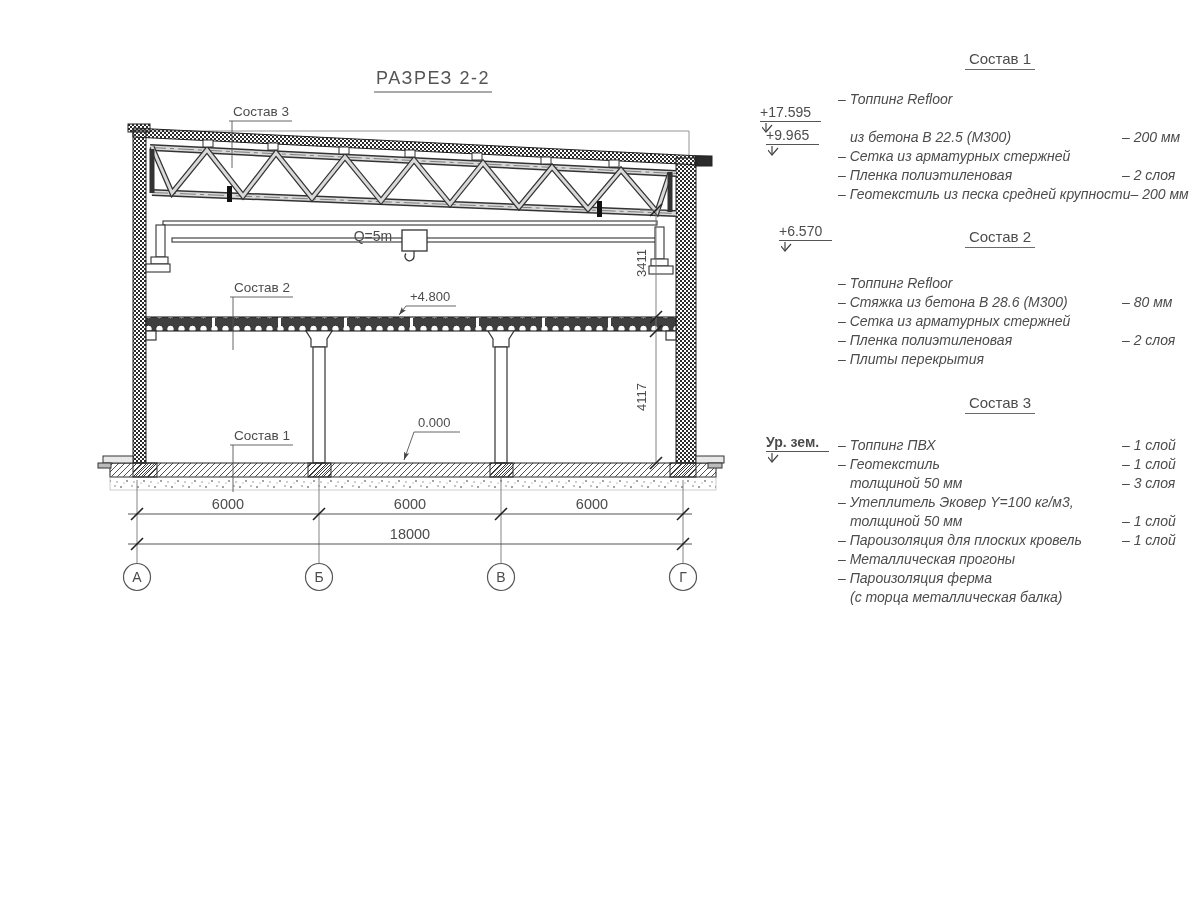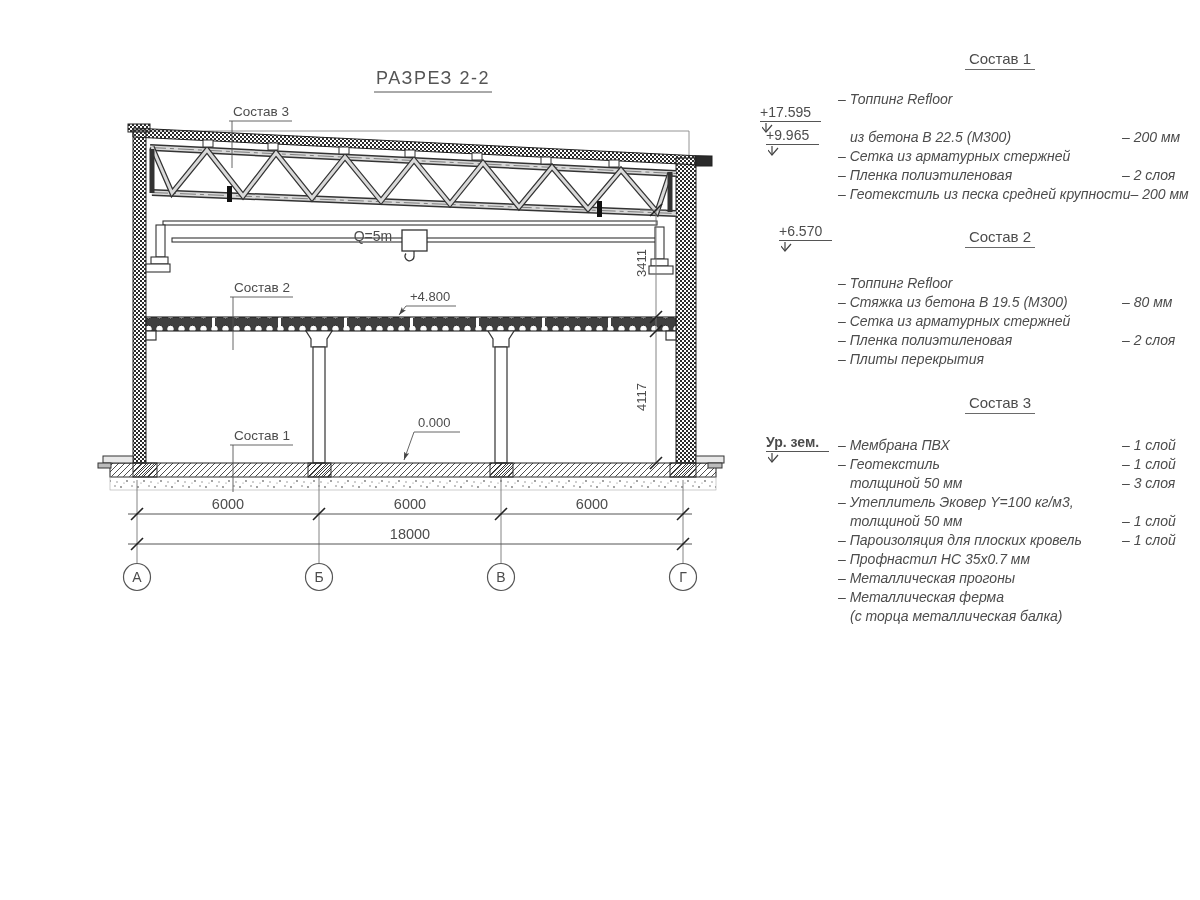--- a/index.html
+++ b/index.html
@@ -306,21 +306,21 @@
 
   <div class="panel-sec-heading" style="top:228px;">
     <span>Состав 2</span>
   </div>
   <div class="rows" style="top:274px;">
     <div class="row">
           <span class="txt">– Топпинг Refloor</span>
           <span class="val"></span>
         </div>
     <div class="row">
-          <span class="txt">– Стяжка из бетона В 19.5 (М300)</span>
+          <span class="txt">– Стяжка из бетона В 28.6 (М300)</span>
           <span class="val">– 80 мм</span>
         </div>
     <div class="row">
           <span class="txt">– Сетка из арматурных стержней</span>
           <span class="val"></span>
         </div>
     <div class="row">
           <span class="txt">– Пленка полиэтиленовая</span>
           <span class="val">– 2 слоя</span>
         </div>
@@ -328,21 +328,21 @@
           <span class="txt">– Плиты перекрытия</span>
           <span class="val"></span>
         </div>
   </div>
 
   <div class="panel-sec-heading" style="top:394px;">
     <span>Состав 3</span>
   </div>
   <div class="rows" style="top:436px;">
     <div class="row">
-          <span class="txt">– Мембрана ПВХ</span>
+          <span class="txt">– Топпинг ПВХ</span>
           <span class="val">– 1 слой</span>
         </div>
     <div class="row">
           <span class="txt">– Геотекстиль</span>
           <span class="val">– 1 слой</span>
         </div>
     <div class="row cont">
           <span class="txt">толщиной 50 мм</span>
           <span class="val">– 3 слоя</span>
         </div>
@@ -352,29 +352,25 @@
         </div>
     <div class="row cont">
           <span class="txt">толщиной 50 мм</span>
           <span class="val">– 1 слой</span>
         </div>
     <div class="row">
           <span class="txt">– Пароизоляция для плоских кровель</span>
           <span class="val">– 1 слой</span>
         </div>
     <div class="row">
-          <span class="txt">– Профнастил НС 35х0.7 мм</span>
-          <span class="val"></span>
-        </div>
-    <div class="row">
           <span class="txt">– Металлическая прогоны</span>
           <span class="val"></span>
         </div>
     <div class="row">
-          <span class="txt">– Металлическая ферма</span>
+          <span class="txt">– Пароизоляция ферма</span>
           <span class="val"></span>
         </div>
     <div class="row cont">
           <span class="txt">(с торца металлическая балка)</span>
           <span class="val"></span>
         </div>
   </div>
 
 </div>
 </div>

